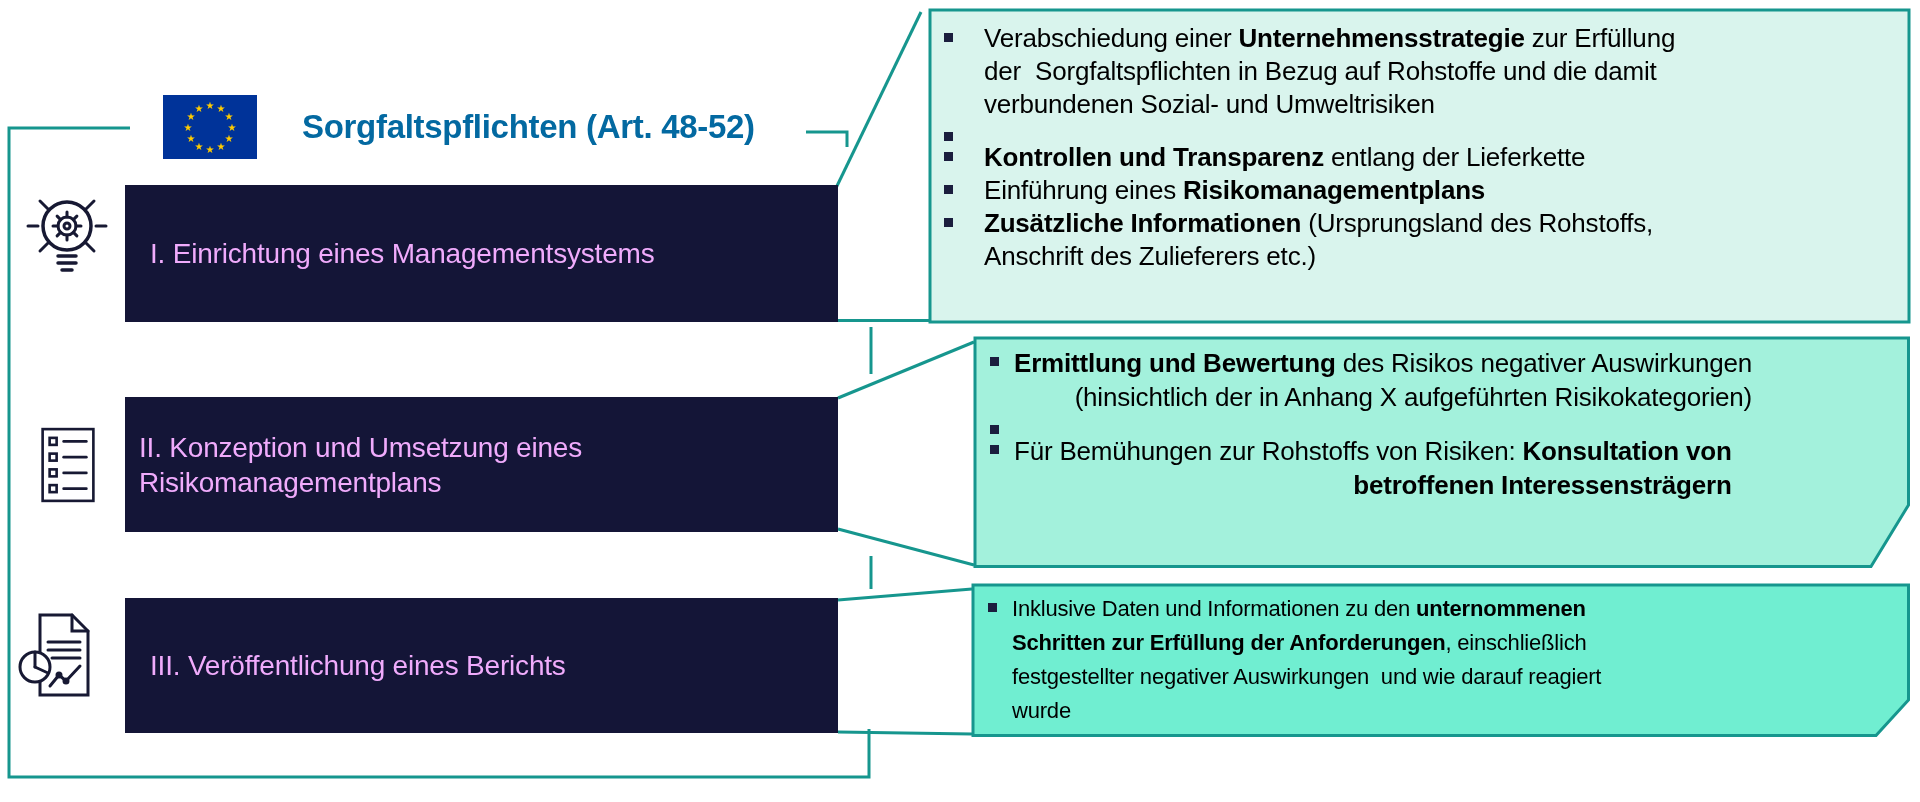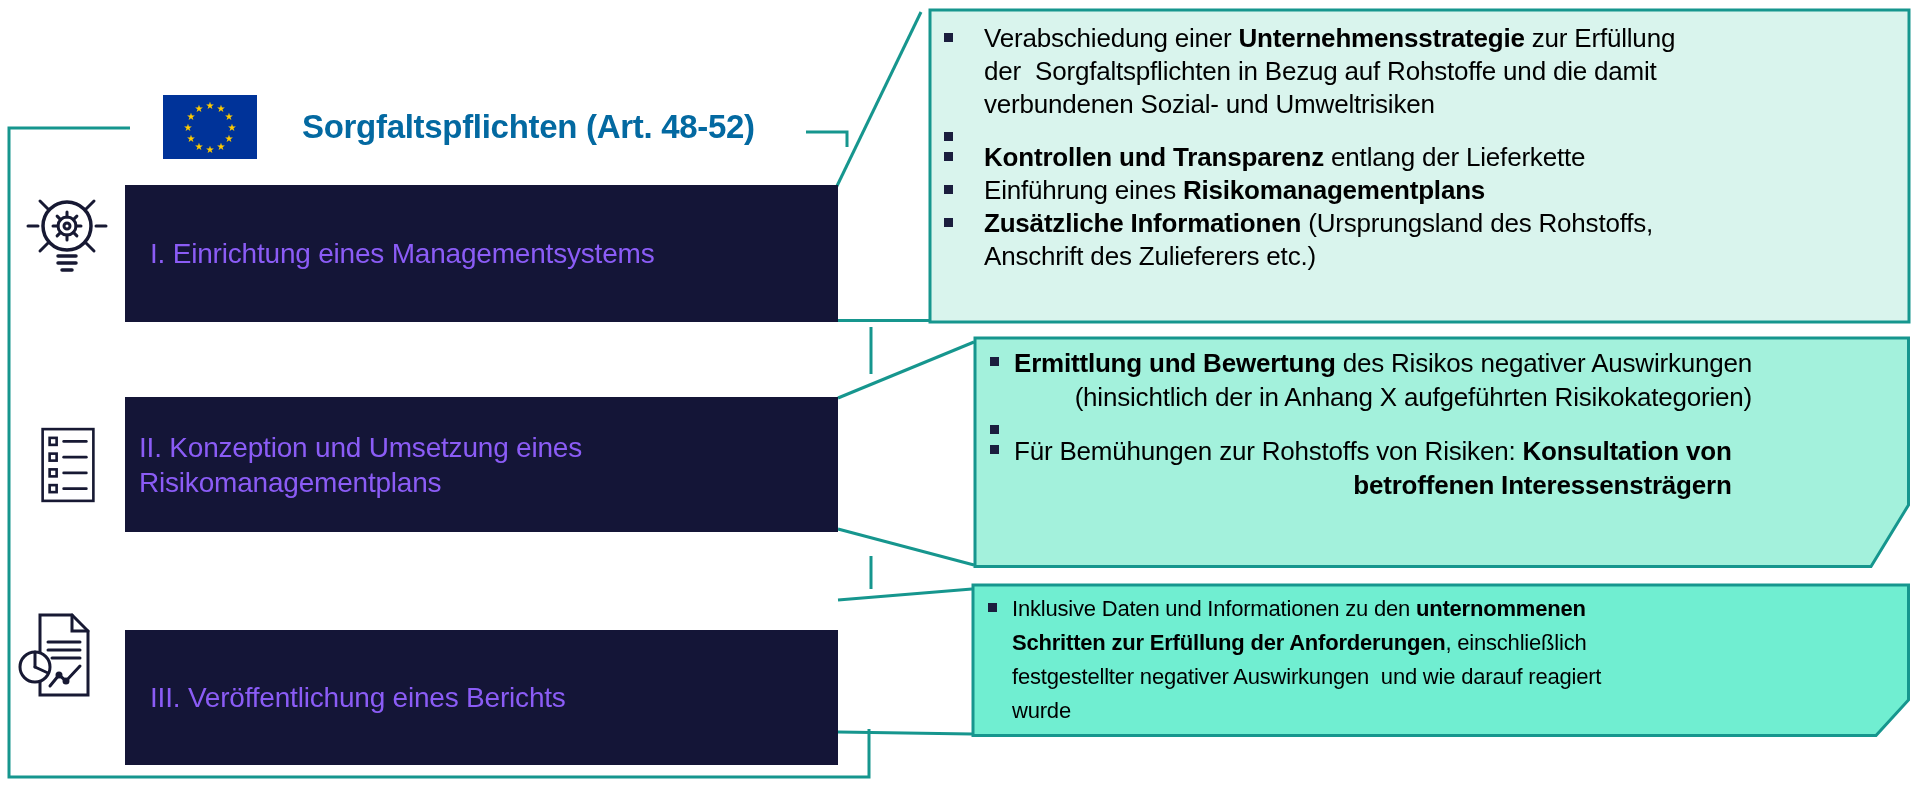--- a/index.html
+++ b/index.html
@@ -17,25 +17,25 @@
     position:absolute;left:302px;top:108px;width:520px;
     font-size:33px;font-weight:bold;color:#0369a1;letter-spacing:-0.3px;
   }
   
   .step-box{
     position:absolute;left:125px;width:713px;background:#141537;
     display:flex;flex-direction:column;justify-content:center;
     box-sizing:border-box;padding-left:25px;padding-right:10px;
   }
   .step-box .step-label{
-    color:#8b5cf6;font-size:28px;line-height:35px;white-space:pre-line;letter-spacing:-0.2px;
+    color:#f0abfc;font-size:28px;line-height:35px;white-space:pre-line;letter-spacing:-0.2px;
   }
   .step-1{top:185px;height:137px;}
   .step-2{top:397px;height:135px;padding-left:14px;}
-  .step-3{top:630px;height:135px;}
+  .step-3{top:598px;height:135px;}
   
   .step-icon{position:absolute;}
   .icon-1{left:24px;top:186px;width:86px;height:100px;}
   .icon-2{left:40px;top:420px;width:56px;height:90px;}
   .icon-3{left:18px;top:612px;width:82px;height:86px;}
   .step-icon svg{width:100%;height:100%;}
   .ink{stroke:#171933;stroke-width:3.5;fill:none;stroke-linecap:round;stroke-linejoin:round;}
   .ink-thin{stroke:#171933;stroke-width:3;fill:none;stroke-linecap:round;}
   
   .callout-text{position:absolute;color:#000000;}

